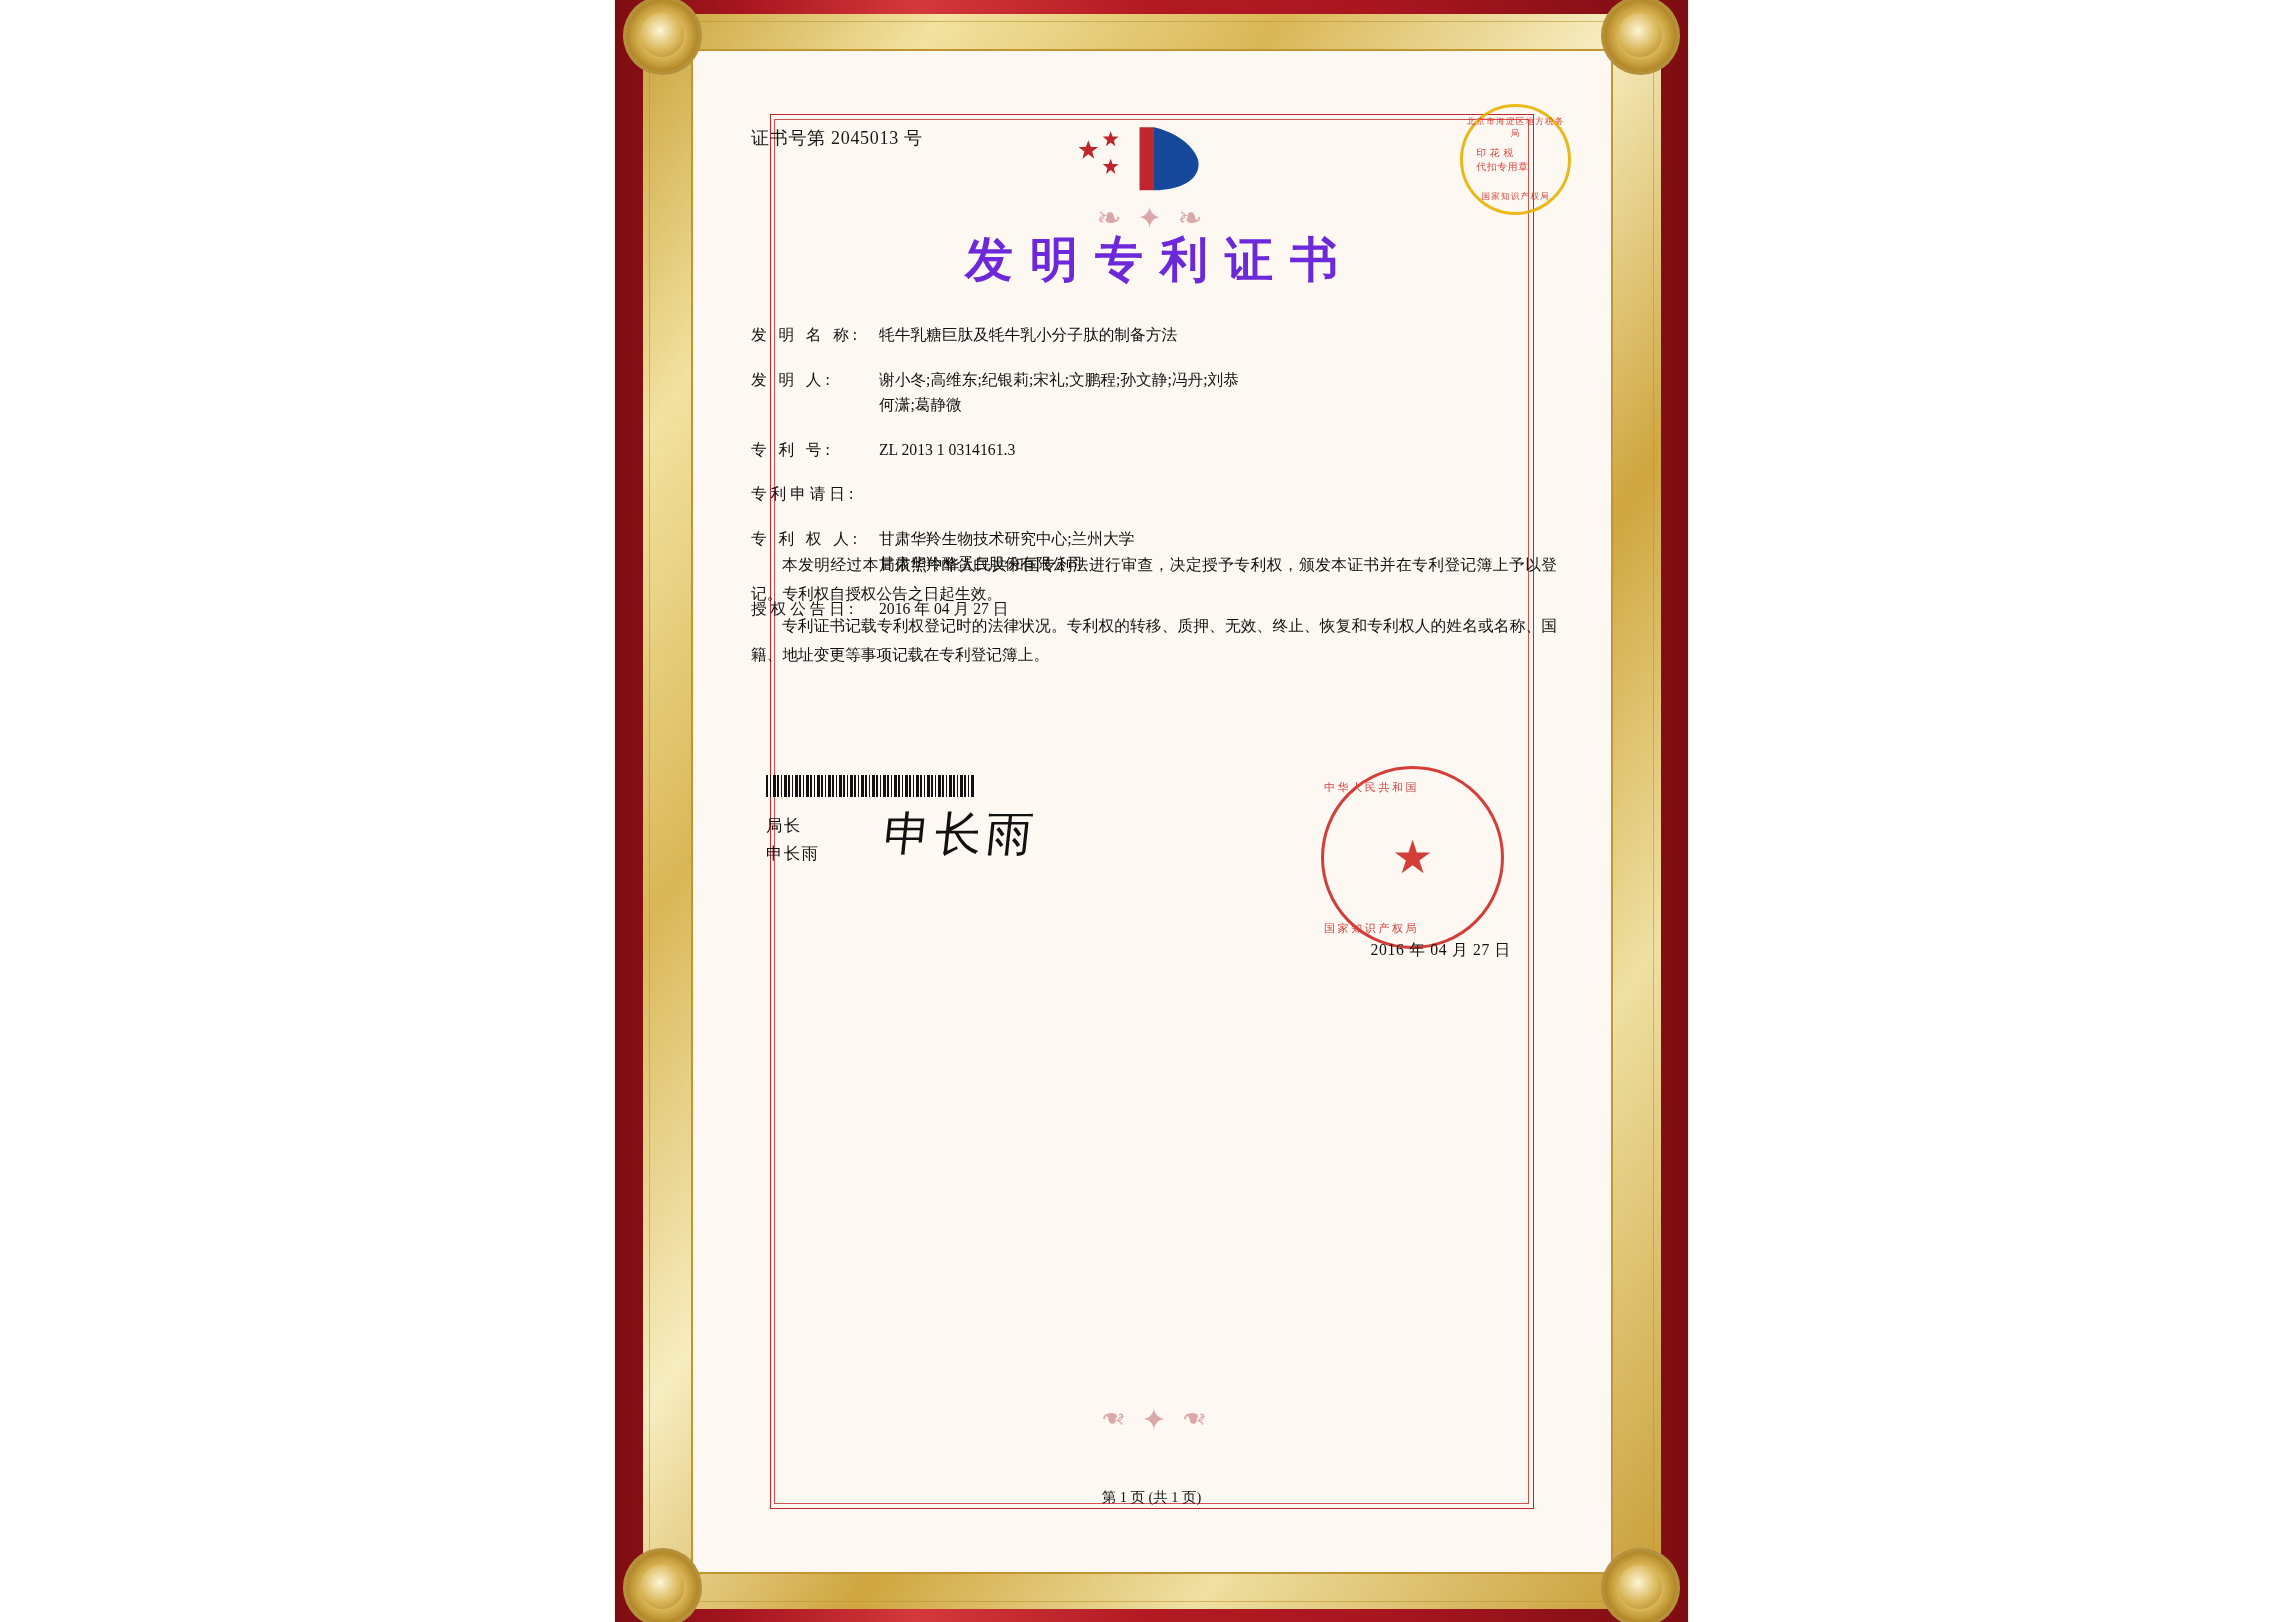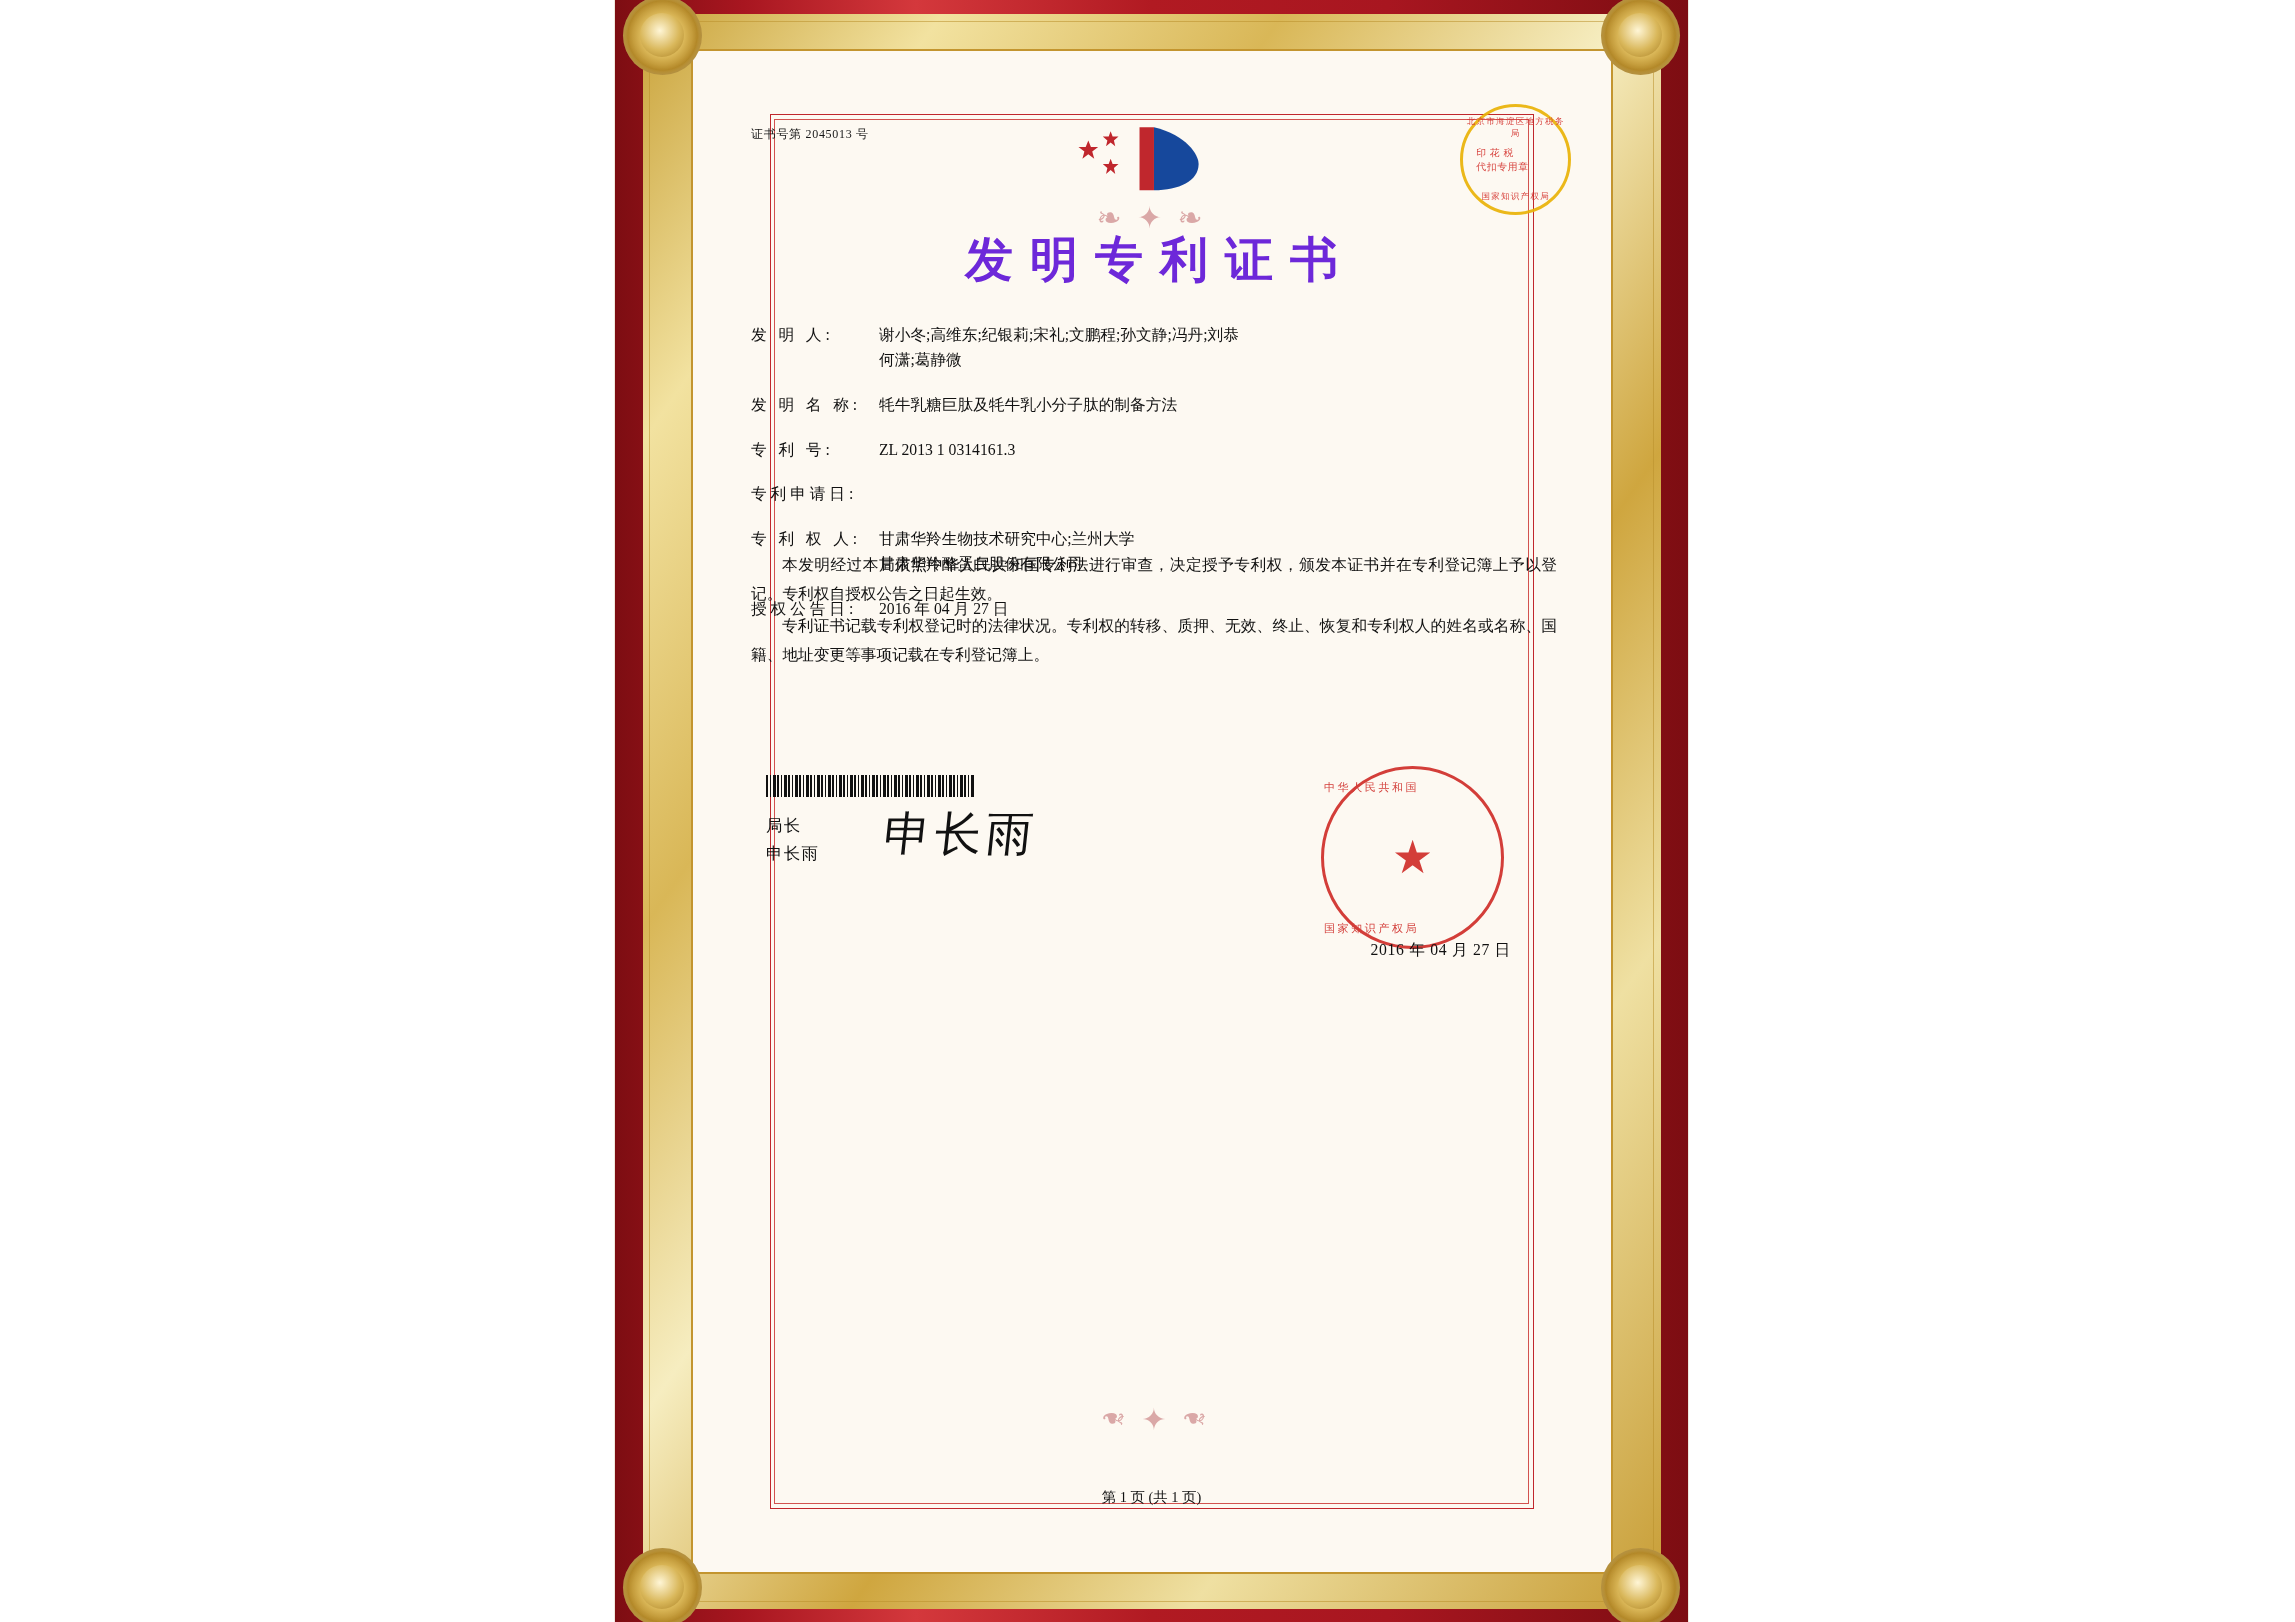--- a/index.html
+++ b/index.html
@@ -123,21 +123,21 @@
   
   .content{
     position:absolute;
     left:105px; top:92px; right:105px; bottom:92px;
   }
 
   .cert-no{
     position:absolute;
     left: 31px;
     top: 34px;
-    font-size: 12px;
+    font-size: 18px;
     color:#171717;
     letter-spacing:0.7px;
     font-family:"Liberation Serif", serif;
   }
 
   
   .logo{
     position:absolute;
     left: 50%;
     transform: translateX(-50%);
@@ -364,35 +364,35 @@
           <div>代扣专用章</div>
         </div>
         <div class="ts-arc bottom">国家知识产权局</div>
       </div>
 
       <div class="title">发明专利证书</div>
 
       <div class="fields">
 
         <div class="field-row">
+          <div class="field-label">发 明 名 称:</div>
+          <div class="field-value">
+            <span>牦牛乳糖巨肽及牦牛乳小分子肽的制备方法</span>
+          </div>
+        </div>
+
+        <div class="field-row">
           <div class="field-label">发 明 人:</div>
           <div class="field-value">
             <span>谢小冬;高维东;纪银莉;宋礼;文鹏程;孙文静;冯丹;刘恭</span>
             <span class="line2">何潇;葛静微</span>
           </div>
         </div>
 
         <div class="field-row">
-          <div class="field-label">发 明 名 称:</div>
-          <div class="field-value">
-            <span>牦牛乳糖巨肽及牦牛乳小分子肽的制备方法</span>
-          </div>
-        </div>
-
-        <div class="field-row">
           <div class="field-label">专 利 号:</div>
           <div class="field-value">
             <span>ZL 2013 1 0314161.3</span>
           </div>
         </div>
 
         <div class="field-row">
           <div class="field-label">专利申请日:</div>
         </div>
 

